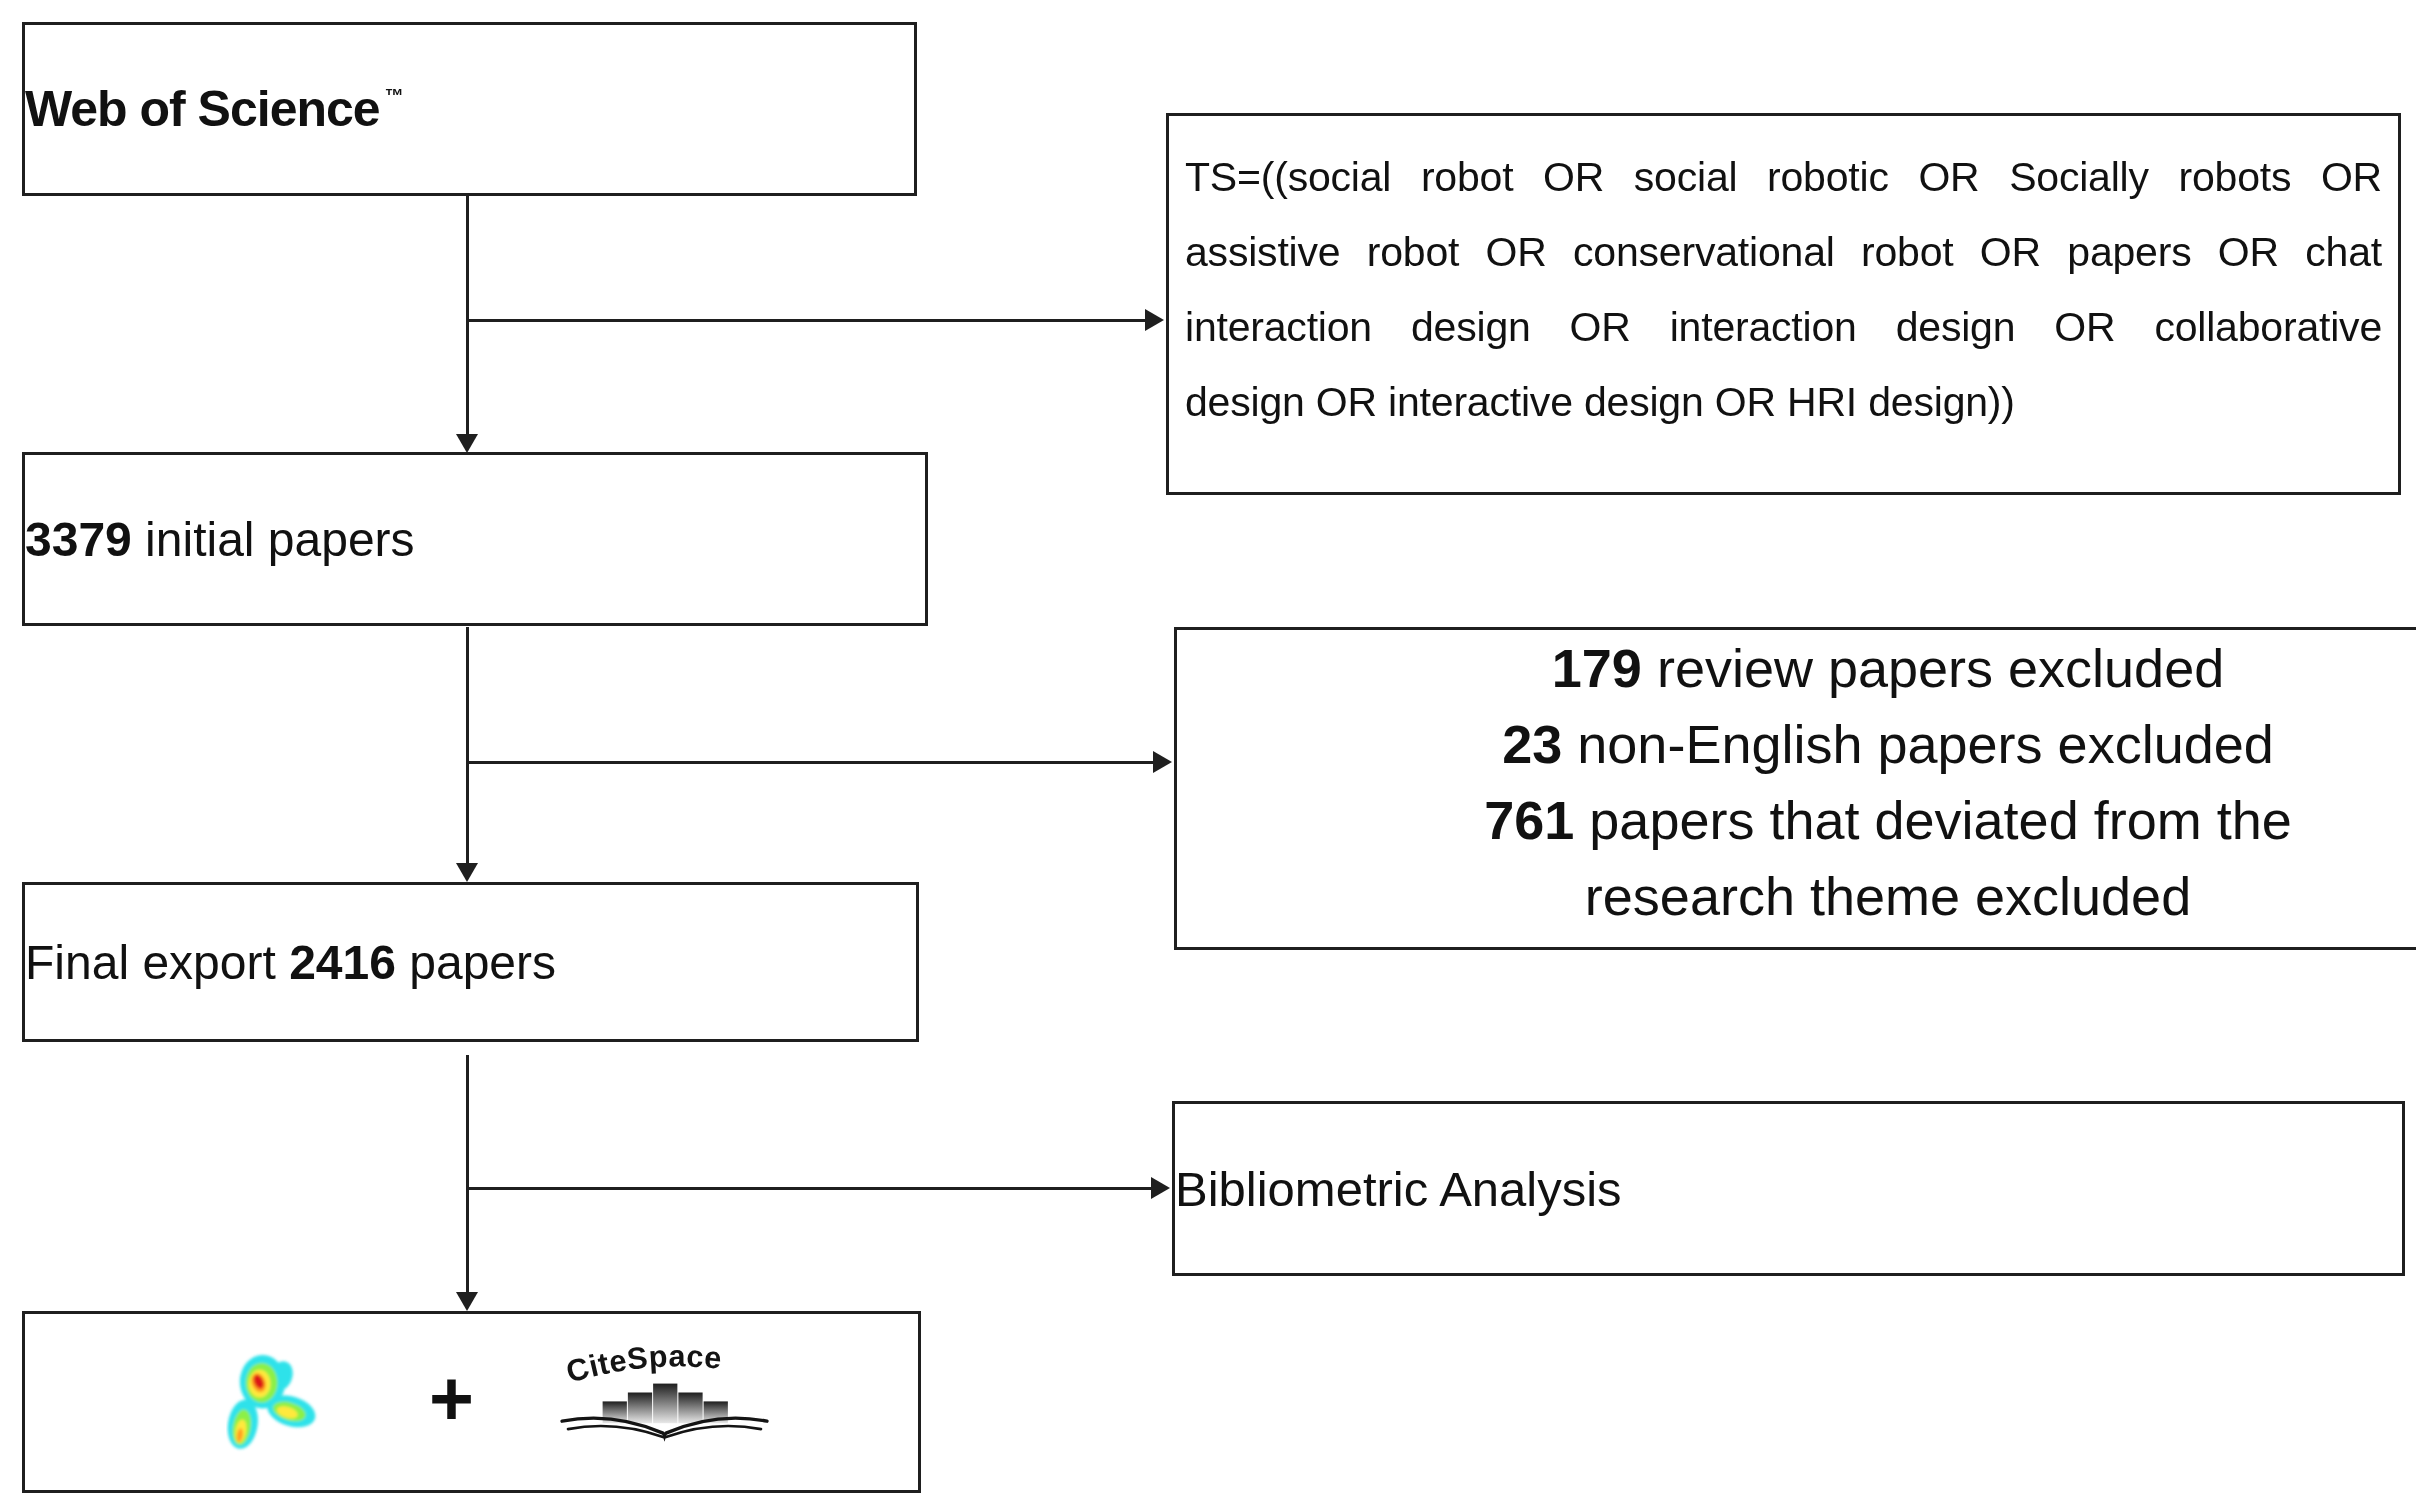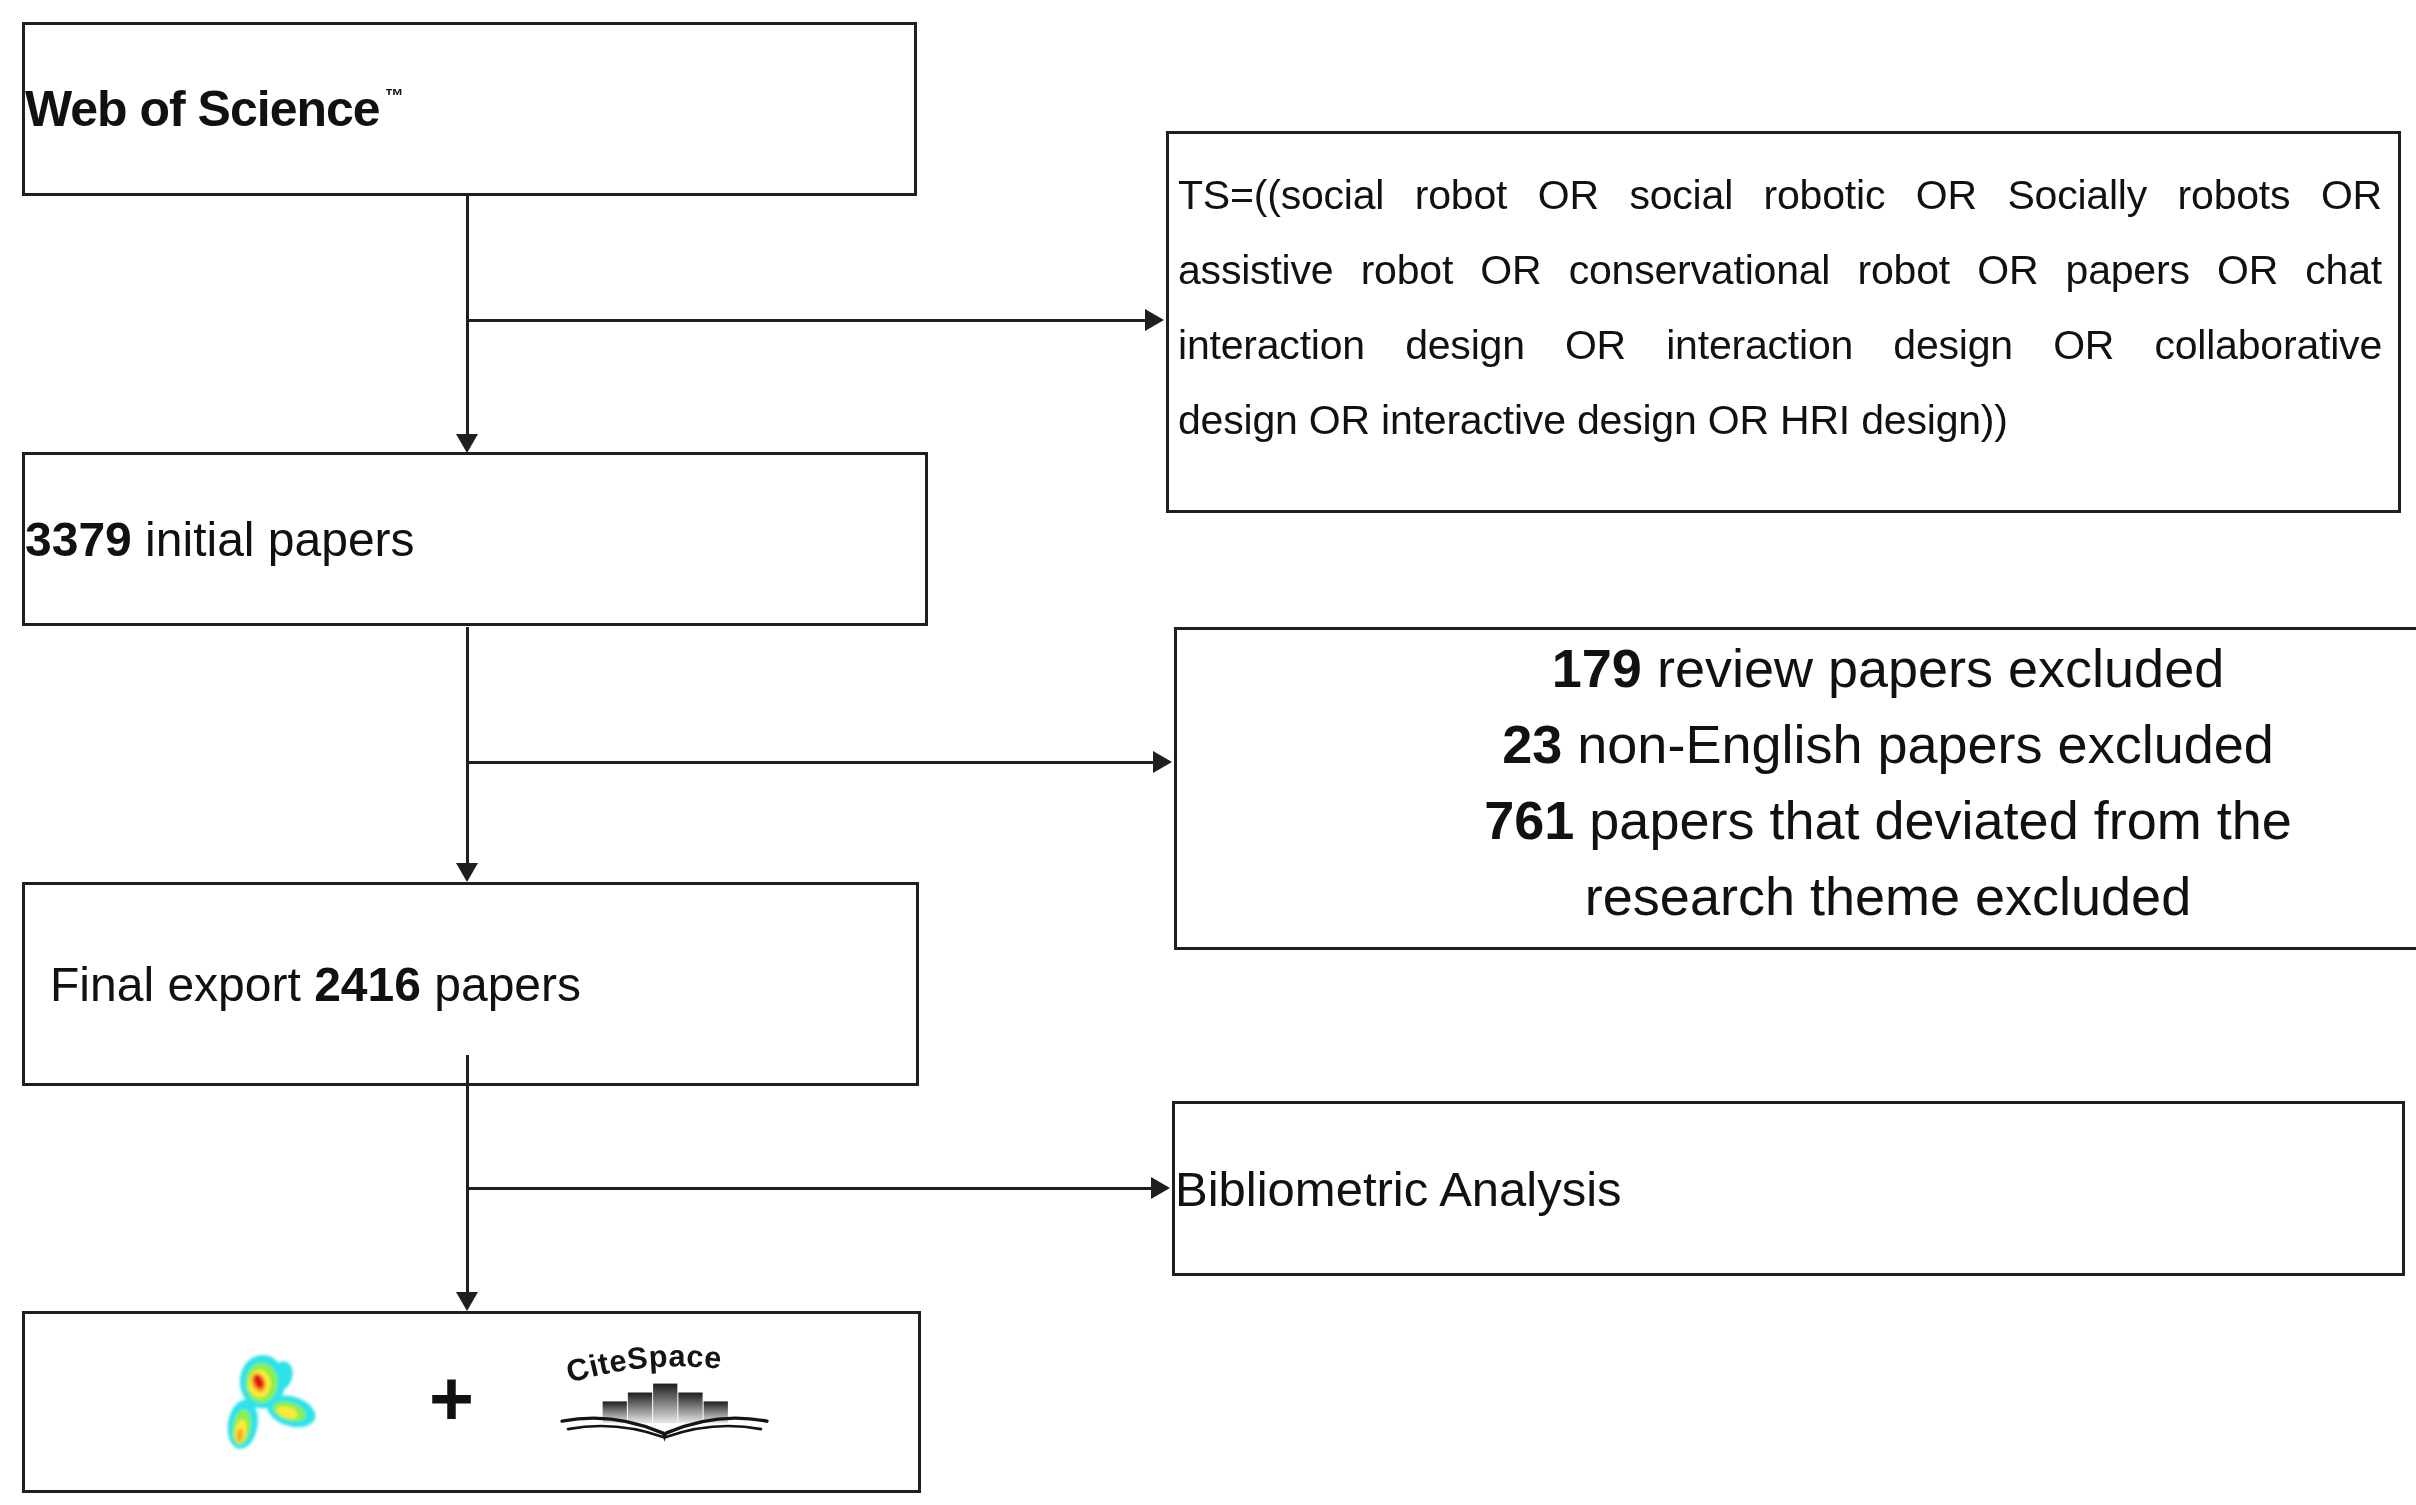--- a/index.html
+++ b/index.html
@@ -19,26 +19,26 @@
     box-sizing: border-box;
     display: flex;
     align-items: center;
     justify-content: flex-start;
     overflow: hidden;
   }
 
   
   #wos-box    { left: 22px;  top: 22px;   width: 895px;  height: 174px; }
   #init-box   { left: 22px;  top: 452px;  width: 906px;  height: 174px; font-size: 48px; }
-  #final-box  { left: 22px;  top: 882px;  width: 897px;  height: 204px; font-size: 48px; padding-left: 25px; }
+  #final-box  { left: 22px;  top: 882px;  width: 897px;  height: 160px; font-size: 48px; }
   #tools-box  { left: 22px;  top: 1311px; width: 899px;  height: 182px; }
 
   
-  #query-box  { left: 1166px; top: 131px; width: 1235px; height: 382px;
-                display: block; padding: 24px 16px 0 9px; }
+  #query-box  { left: 1166px; top: 113px; width: 1235px; height: 382px;
+                display: block; padding: 24px 16px 0 16px; }
   #excl-box   { left: 1174px; top: 627px; width: 1428px; height: 323px;
                 flex-direction: column; font-size: 54px; line-height: 76px; }
   #biblio-box { left: 1172px; top: 1101px; width: 1233px; height: 175px; font-size: 49px; }
 
   .wos-label { font-weight: 700; font-size: 50px; letter-spacing: -1px; white-space: nowrap; }
   .tm-mark  { font-size: 19px; font-weight: 700; position: relative; top: -24px; margin-left: 5px; }
 
   .q-line {
     font-size: 41px;
     line-height: 75px;

